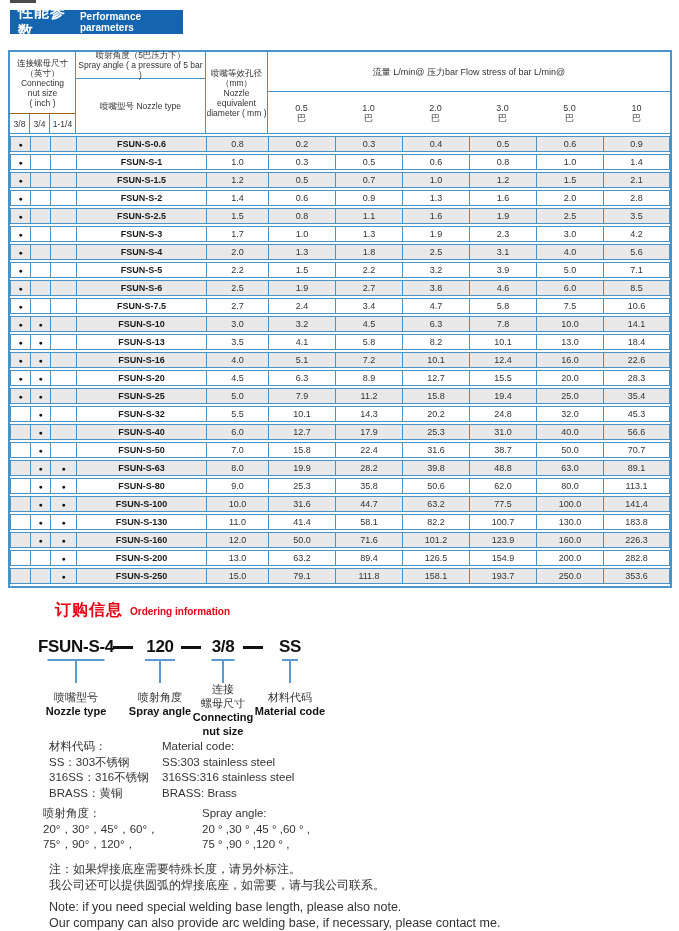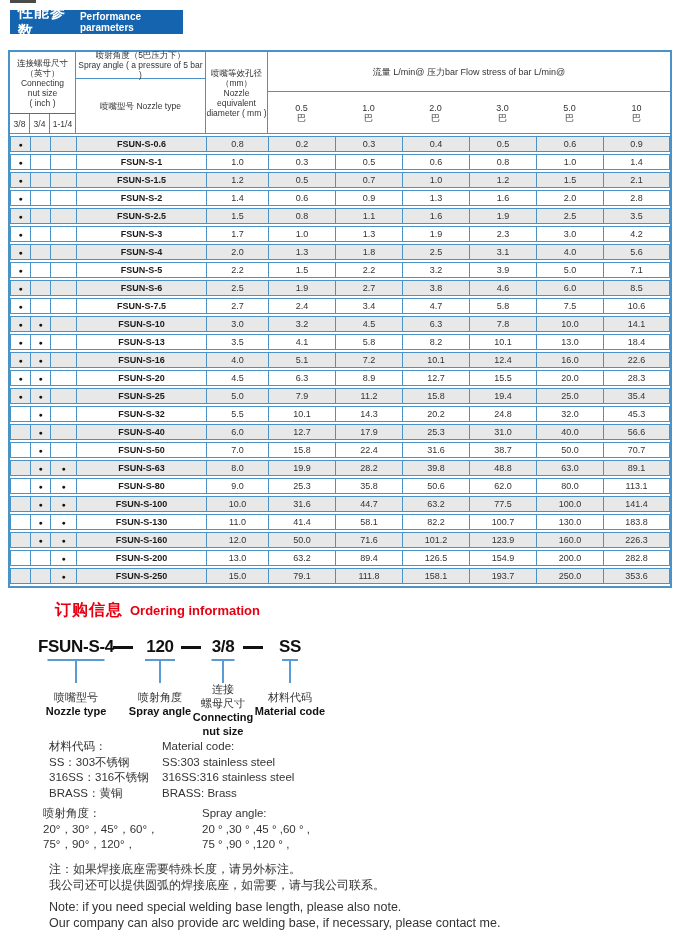--- a/index.html
+++ b/index.html
@@ -40,21 +40,21 @@
   .bc{border:1px solid #4a93c9;border-right:none;height:16px;display:flex;align-items:center;
       justify-content:center;font-size:9px;color:#333;box-sizing:border-box;}
   .bc.last{border-right:1px solid #4a93c9;}
   .bc.odd{background:#e8e8e8;}
   .bc.even{background:#fff;}
   .bc.model{font-weight:bold;color:#1a1a1a;}
   .bc .dot{font-size:7px;color:#111;line-height:1;}
   
   .ord-title{position:absolute;left:55px;top:600px;display:flex;align-items:baseline;gap:7px;}
   .ord-title .zh{font-size:16px;font-weight:bold;color:#e60012;letter-spacing:1px;}
-  .ord-title .en{font-size:13px;font-weight:bold;color:#e60012;}
+  .ord-title .en{font-size:10px;font-weight:bold;color:#e60012;}
   .code-part{position:absolute;top:637px;transform:translateX(-50%);font-size:17px;font-weight:bold;
              color:#111;letter-spacing:-0.3px;white-space:nowrap;}
   .code-dash{position:absolute;top:646px;transform:translateX(-50%);width:20px;height:3px;background:#111;}
   .conn-bar{position:absolute;top:659px;transform:translateX(-50%);height:2px;background:#5b9bd5;}
   .conn-line{position:absolute;top:659px;width:2px;height:24px;background:#5b9bd5;transform:translateX(-50%);}
   .ord-label{position:absolute;top:682px;transform:translateX(-50%);text-align:center;white-space:nowrap;}
   .ord-label .zh{font-size:11px;color:#333;line-height:14px;}
   .ord-label .en{font-size:11px;font-weight:bold;color:#111;line-height:14px;}
   .ord-label.pad{padding-top:8px;}
   

